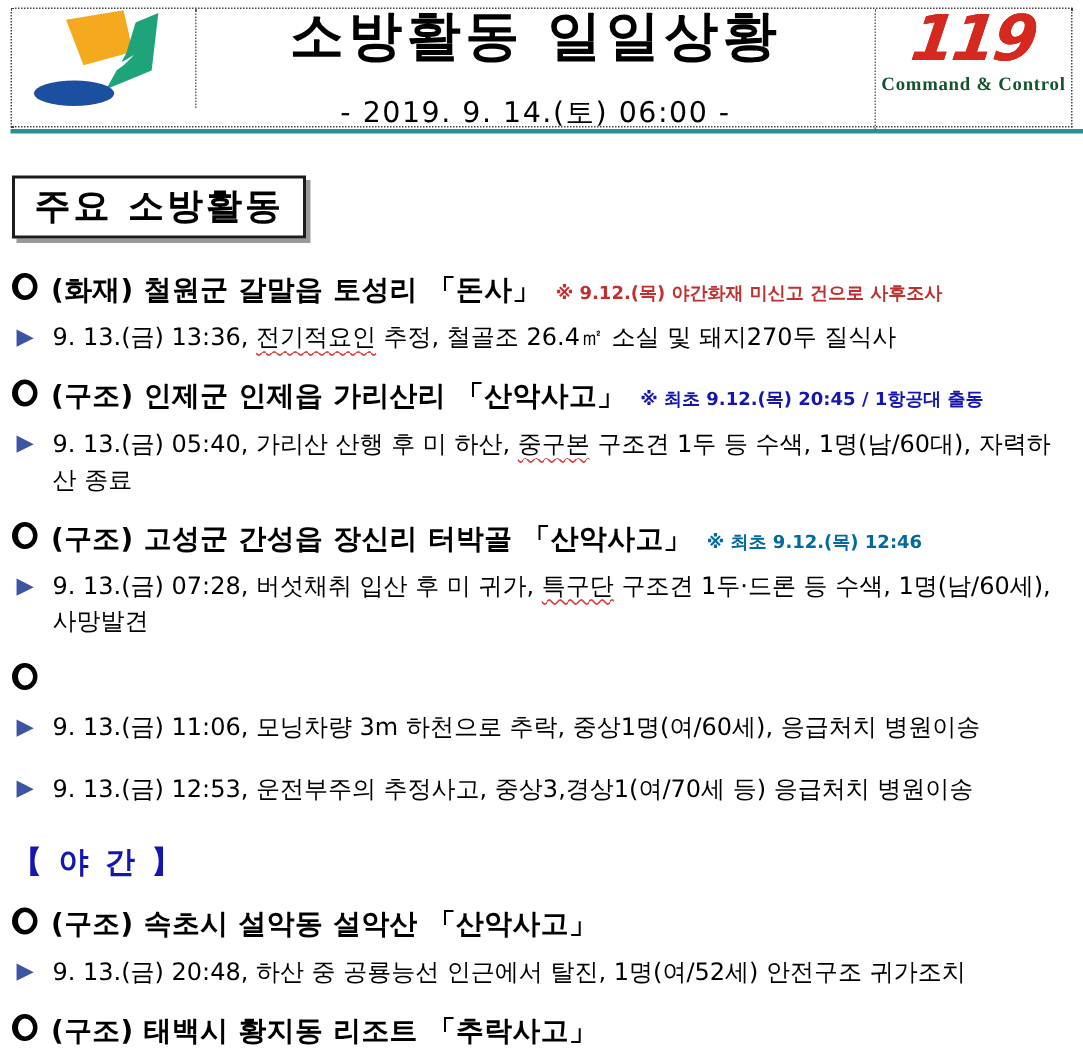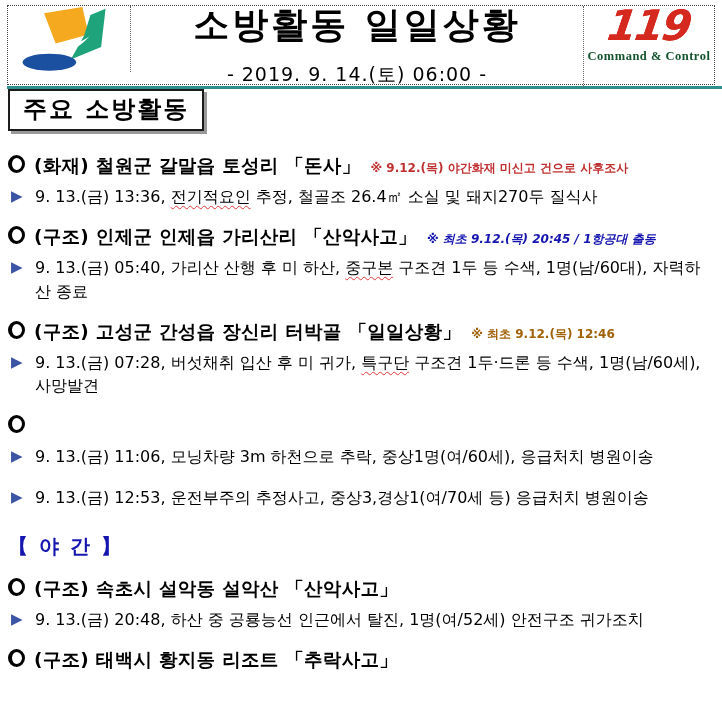--- a/index.html
+++ b/index.html
@@ -32,21 +32,21 @@
     text-shadow:0 0 0 #d5281f;
   }
   .brand-cap{
     color:#14532d;font-family:"Liberation Serif","DejaVu Serif",serif;
     font-size:12.5px;font-weight:700;margin-top:3px;letter-spacing:0.5px;white-space:nowrap;
   }
   .teal-rule{width:722px;height:3px;background:#2e8f8f;margin-top:1px;}
 
   
   .sec-box{
-    display:inline-block;margin:0 0 2px 8px;
+    display:inline-block;margin:28px 0 2px 8px;
     border:2px solid #1c1c1c;box-shadow:3px 3px 0 #9a9a9a;
     padding:2px 13px 4px 13px;
     font-size:24px;font-weight:800;letter-spacing:2px;background:#fff;
   }
 
   
   .entries{padding:4px 8px 0 8px;}
   .entry{margin-top:17px;}
   .head-line{font-size:18.5px;font-weight:700;letter-spacing:0.3px;line-height:1.25;}
   .o-bullet{
@@ -103,25 +103,25 @@
   </div>
 
   <div class="sec-box">주요 소방활동</div>
 
   <div class="entries" id="entries">
       <div class="entry">
         <div class="head-line"><span class="o-bullet"></span><span>(화재) 철원군 갈말읍 토성리 「돈사」</span><span class="note" style="color: rgb(192, 48, 48);">※ 9.12.(목) 야간화재 미신고 건으로 사후조사</span></div>
         <div class="detail-line"><span class="tri-bullet">▶</span><span>9. 13.(금) 13:36, </span><span class="wavy">전기적요인</span><span> 추정, 철골조 26.4㎡ 소실 및 돼지270두 질식사</span></div>
       </div>
       <div class="entry">
-        <div class="head-line"><span class="o-bullet"></span><span>(구조) 인제군 인제읍 가리산리 「산악사고」</span><span class="note" style="color: rgb(21, 21, 176); font-style: italic;">※ 최초 9.12.(목) 20:45 / 1항공대 출동</span></div>
+        <div class="head-line"><span class="o-bullet"></span><span>(구조) 인제군 인제읍 가리산리 「산악사고」</span><span class="note" style="color: rgb(21, 21, 176);">※ 최초 9.12.(목) 20:45 / 1항공대 출동</span></div>
         <div class="detail-line"><span class="tri-bullet">▶</span><span>9. 13.(금) 05:40, 가리산 산행 후 미 하산, </span><span class="wavy">중구본</span><span> 구조견 1두 등 수색, 1명(남/60대), 자력하산 종료</span></div>
       </div>
       <div class="entry">
-        <div class="head-line"><span class="o-bullet"></span><span>(구조) 고성군 간성읍 장신리 터박골 「일일상황」</span><span class="note" style="color: #a16207;">※ 최초 9.12.(목) 12:46</span></div>
+        <div class="head-line"><span class="o-bullet"></span><span>(구조) 고성군 간성읍 장신리 터박골 「산악사고」</span><span class="note" style="color: #0369a1;">※ 최초 9.12.(목) 12:46</span></div>
         <div class="detail-line"><span class="tri-bullet">▶</span><span>9. 13.(금) 07:28, 버섯채취 입산 후 미 귀가, </span><span class="wavy">특구단</span><span> 구조견 1두·드론 등 수색, 1명(남/60세), 사망발견</span></div>
       </div>
       <div class="entry">
         <div class="head-line"><span class="o-bullet"></span></div>
         <div class="detail-line"><span class="tri-bullet">▶</span><span>9. 13.(금) 11:06, 모닝차량 3m 하천으로 추락, 중상1명(여/60세), 응급처치 병원이송</span></div>
       </div>
       <div class="entry">
         <div class="detail-line"><span class="tri-bullet">▶</span><span>9. 13.(금) 12:53, 운전부주의 추정사고, 중상3,경상1(여/70세 등) 응급처치 병원이송</span></div>
       </div>
       <div class="night-label" style="color: rgb(21, 21, 176);">【 야 간 】</div>

